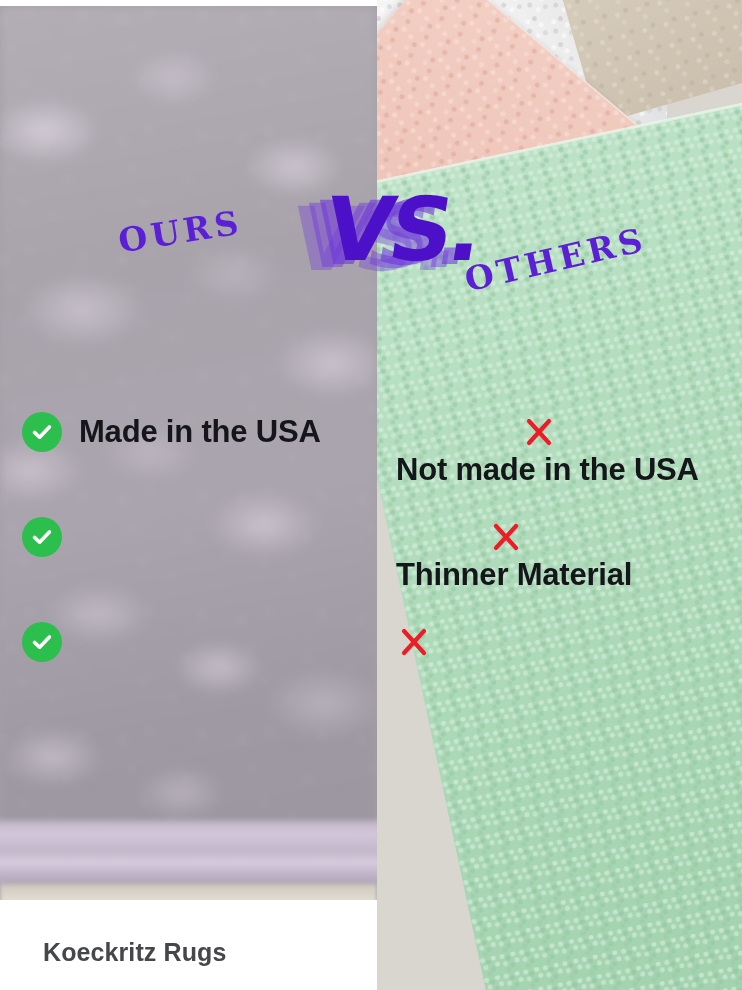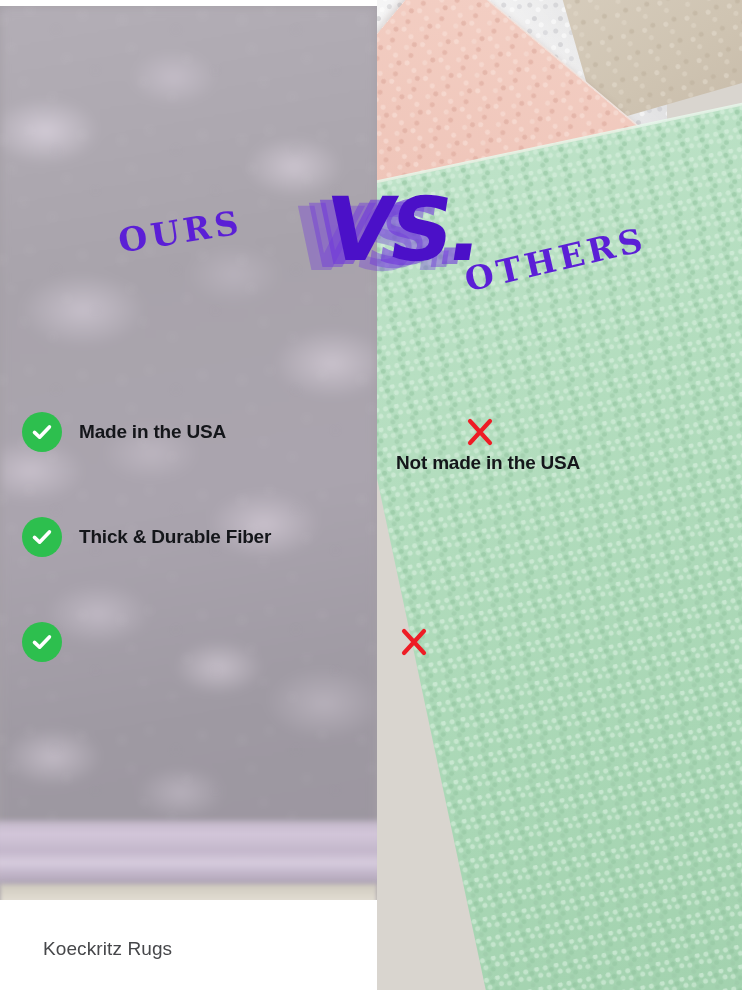--- a/index.html
+++ b/index.html
@@ -297,42 +297,42 @@
     align-items: center;
     justify-content: center;
     flex: 0 0 auto;
     margin-right: 16px;
   }
   .x-icon svg { display: block; }
 
   .row-label {
     font-family: "Liberation Sans", sans-serif;
     font-weight: 700;
-    font-size: 19px;
+    font-size: 31px;
     color: #14161a;
     white-space: nowrap;
     letter-spacing: -.2px;
   }
 
   
   .footer {
     position: absolute;
     left: 0;
     top: 900px;
     width: 377px;
     height: 90px;
     background: #ffffff;
   }
   .footer-brand {
     position: absolute;
     left: 43px;
     top: 938px;
     font-family: "Liberation Sans", sans-serif;
-    font-weight: 400;
-    font-size: 19px;
+    font-weight: 700;
+    font-size: 25px;
     color: #46474a;
     letter-spacing: .1px;
     white-space: nowrap;
   }
 </style>
 </head>
 <body>
 
 <div class="canvas">
 
@@ -381,40 +381,47 @@
       </span>
       <span class="row-label">Made in the USA</span>
     </div>
 
     <div class="row row-left row-y2">
       <span class="check-icon">
         <svg width="24" height="24" viewBox="0 0 24 24" aria-hidden="true">
           <path d="M4.5 12.4 L9.6 17.2 L19.4 6.9" fill="none" stroke="#ffffff" stroke-width="3.6" stroke-linecap="round" stroke-linejoin="round"></path>
         </svg>
       </span>
-      <span class="row-label">Thick &amp; Durable Fiber</span>
     </div>
 
     <div class="row row-left row-y3">
       <span class="check-icon">
         <svg width="24" height="24" viewBox="0 0 24 24" aria-hidden="true">
           <path d="M4.5 12.4 L9.6 17.2 L19.4 6.9" fill="none" stroke="#ffffff" stroke-width="3.6" stroke-linecap="round" stroke-linejoin="round"></path>
         </svg>
       </span>
     </div>
 
     <div class="row row-right row-y1">
       <span class="x-icon">
         <svg width="30" height="30" viewBox="0 0 30 30" aria-hidden="true">
           <path d="M5 4 L25 26 M25 4 L5 26" fill="none" stroke="#EE1C25" stroke-width="4.2" stroke-linecap="round"></path>
         </svg>
       </span>
       <span class="row-label">Not made in the USA</span>
     </div>
 
+    <div class="row row-right row-y2">
+      <span class="x-icon">
+        <svg width="30" height="30" viewBox="0 0 30 30" aria-hidden="true">
+          <path d="M5 4 L25 26 M25 4 L5 26" fill="none" stroke="#EE1C25" stroke-width="4.2" stroke-linecap="round"></path>
+        </svg>
+      </span>
+      <span class="row-label">Thinner Material</span>
+    </div>
 
     <div class="row row-right row-y3">
       <span class="x-icon">
         <svg width="30" height="30" viewBox="0 0 30 30" aria-hidden="true">
           <path d="M5 4 L25 26 M25 4 L5 26" fill="none" stroke="#EE1C25" stroke-width="4.2" stroke-linecap="round"></path>
         </svg>
       </span>
     </div>
 
   </div>

